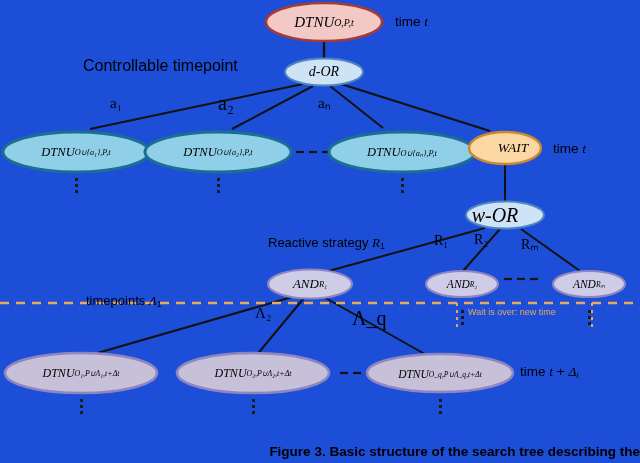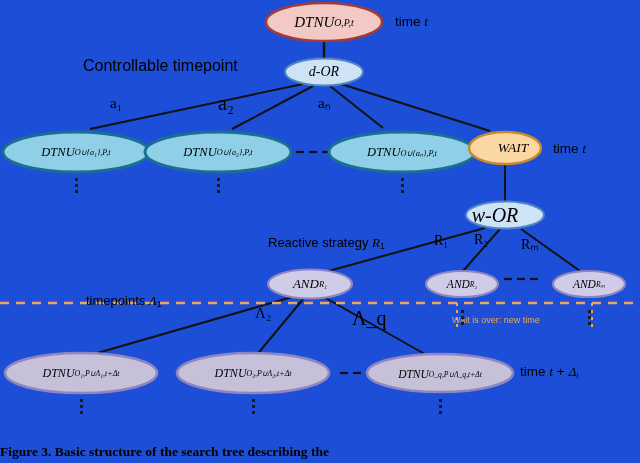--- a/index.html
+++ b/index.html
@@ -64,22 +64,22 @@
   }
   sub {
     font-size: 0.66em;
     vertical-align: -0.28em;
   }
   .caption {
     position: absolute;
     left: 0;
     top: 444px;
     width: 640px;
-    text-align: left;
-    font-family: Liberation Serif, serif;
+    text-align: right;
+    font-family: Liberation Sans, sans-serif;
     font-weight: bold;
     font-size: 13.5px;
     color: #000000;
     white-space: nowrap;
     overflow: hidden;
   }
   .vdots {
     position: absolute;
     width: 3px;
     display: flex;
@@ -252,21 +252,21 @@
   </div>
 
   <div class="mix-label" style="left:268px; top:235px; font-size:13px;">
     Reactive strategy&nbsp;<i>R</i><sub>1</sub>
   </div>
 
   <div class="mix-label" style="left:86px; top:293px; font-size:13px;">
     timepoints&nbsp;<i>Λ</i><sub>1</sub>
   </div>
 
-  <div class="orange-note" style="left:452px; top:307px;margin-top:8px;">Wait is over: new time</div>
+  <div class="orange-note" style="left:468px; top:307px;">Wait is over: new time</div>
 
   <div class="mix-label" style="left:520px; top:364px; font-size:13.5px;">
     time&nbsp;<i>t</i>&nbsp;+&nbsp;<i>Δ<sub>t</sub></i>
   </div>
 
   <div class="vdots" style="left:75px; top:178px;">
       <span></span>
       <span></span>
       <span></span>
     </div>

